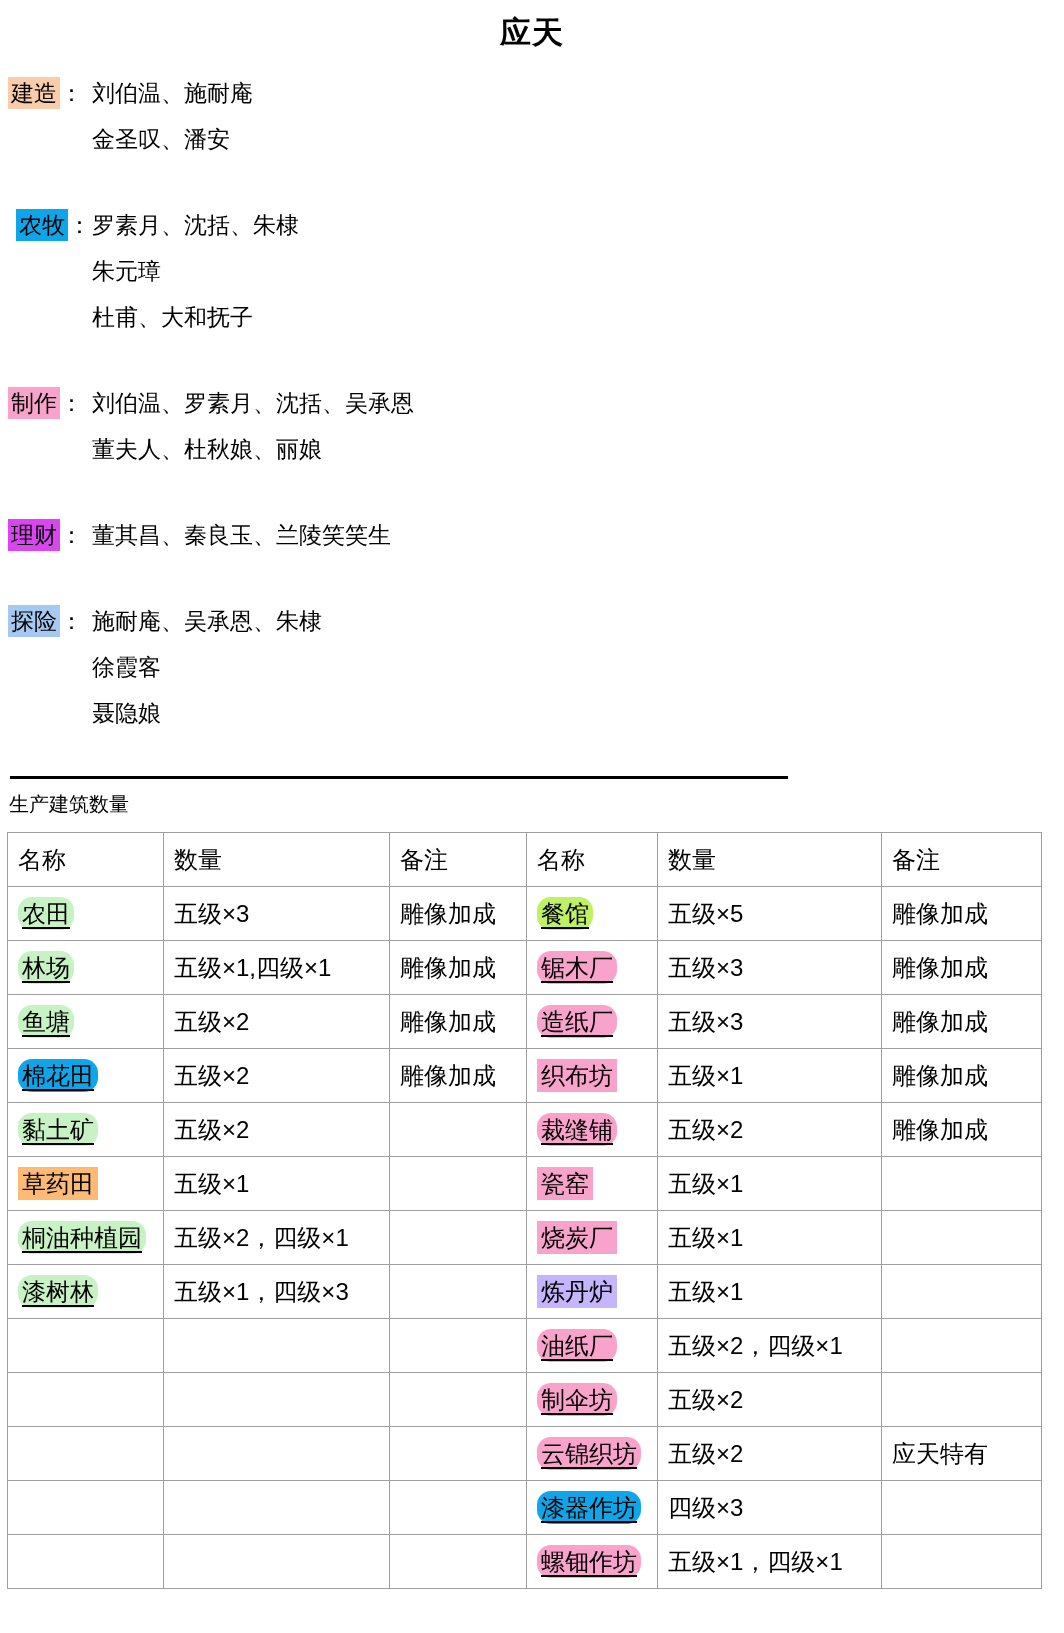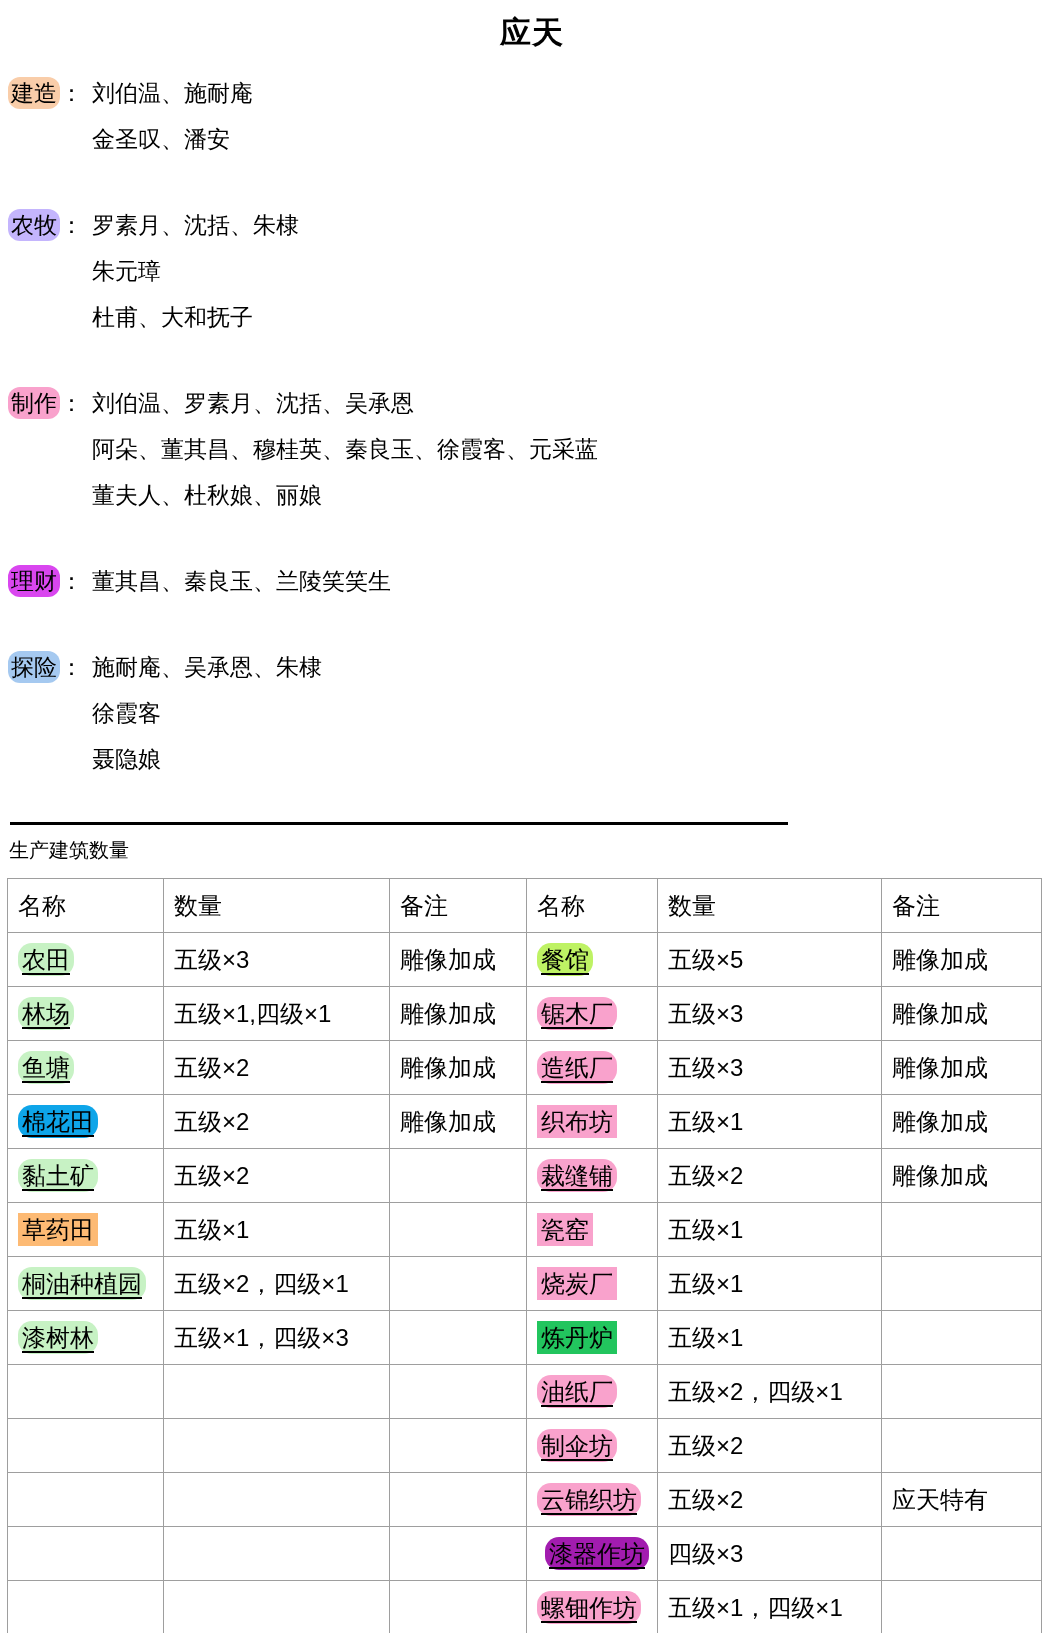--- a/index.html
+++ b/index.html
@@ -11,21 +11,21 @@
   .page { width:1064px; min-height:1633px; background:#fff; overflow:hidden; }
 
   .doc-title {
     text-align:center; font-weight:bold; font-size:31px;
     margin:12px 0 16px 0; letter-spacing:1px;
   }
 
   .roles { margin-left:8px; }
   .section { display:flex; font-size:23px; line-height:46px; margin-bottom:40px; }
   .label-col { flex:0 0 84px; white-space:nowrap; }
-  .hl { padding:3px 3px;border-radius:12px; }
+  .hl { padding:3px 3px; }
   .lines { flex:1; }
   .name-line { white-space:nowrap; }
 
   .sep { height:3px; background:#000; width:778px; margin:30px 0 12px 10px; }
 
   .tbl-title { font-size:20px; margin:0 0 14px 9px; }
 
   table.buildings {
     border-collapse:collapse; table-layout:fixed;
     margin-left:7px; width:1034px; font-size:24px;
@@ -53,36 +53,35 @@
         <span class="hl" style="background-color: rgb(249, 205, 169);">建造</span><span>：</span>
       </div>
       <div class="lines">
         <div class="name-line">刘伯温、施耐庵</div>
         <div class="name-line">金圣叹、潘安</div>
       </div>
     </div>
 
     <div class="section">
       <div class="label-col">
-        <span class="hl" style="background-color: #c4b5fd;">农牧</span><span>：</span>
+        <span class="hl" style="background-color: #0ea5e9; margin-left: 8px;">农牧</span><span>：</span>
       </div>
       <div class="lines">
         <div class="name-line">罗素月、沈括、朱棣</div>
         <div class="name-line">朱元璋</div>
         <div class="name-line">杜甫、大和抚子</div>
       </div>
     </div>
 
     <div class="section">
       <div class="label-col">
         <span class="hl" style="background-color: rgb(249, 162, 204);">制作</span><span>：</span>
       </div>
       <div class="lines">
         <div class="name-line">刘伯温、罗素月、沈括、吴承恩</div>
-        <div class="name-line">阿朵、董其昌、穆桂英、秦良玉、徐霞客、元采蓝</div>
         <div class="name-line">董夫人、杜秋娘、丽娘</div>
       </div>
     </div>
 
     <div class="section">
       <div class="label-col">
         <span class="hl" style="background-color: #d946ef;">理财</span><span>：</span>
       </div>
       <div class="lines">
         <div class="name-line">董其昌、秦良玉、兰陵笑笑生</div>
@@ -179,21 +178,21 @@
           <td>五级×2，四级×1</td>
           <td></td>
           <td><span class="bname" style="background-color: rgb(249, 162, 204);">烧炭厂</span></td>
           <td>五级×1</td>
           <td></td>
         </tr>
         <tr>
           <td><span class="bname u" style="background-color: rgb(199, 242, 196);">漆树林</span></td>
           <td>五级×1，四级×3</td>
           <td></td>
-          <td><span class="bname" style="background-color: #22c55e;">炼丹炉</span></td>
+          <td><span class="bname" style="background-color: #c4b5fd;">炼丹炉</span></td>
           <td>五级×1</td>
           <td></td>
         </tr>
         <tr>
           <td></td>
           <td></td>
           <td></td>
           <td><span class="bname u" style="background-color: rgb(249, 162, 204);">油纸厂</span></td>
           <td>五级×2，四级×1</td>
           <td></td>
@@ -211,21 +210,21 @@
           <td></td>
           <td></td>
           <td><span class="bname u" style="background-color: rgb(249, 162, 204);">云锦织坊</span></td>
           <td>五级×2</td>
           <td>应天特有</td>
         </tr>
         <tr>
           <td></td>
           <td></td>
           <td></td>
-          <td><span class="bname u" style="background-color: #a21caf; margin-left: 8px;">漆器作坊</span></td>
+          <td><span class="bname u" style="background-color: #0ea5e9;">漆器作坊</span></td>
           <td>四级×3</td>
           <td></td>
         </tr>
         <tr>
           <td></td>
           <td></td>
           <td></td>
           <td><span class="bname u" style="background-color: rgb(249, 162, 204);">螺钿作坊</span></td>
           <td>五级×1，四级×1</td>
           <td></td>

